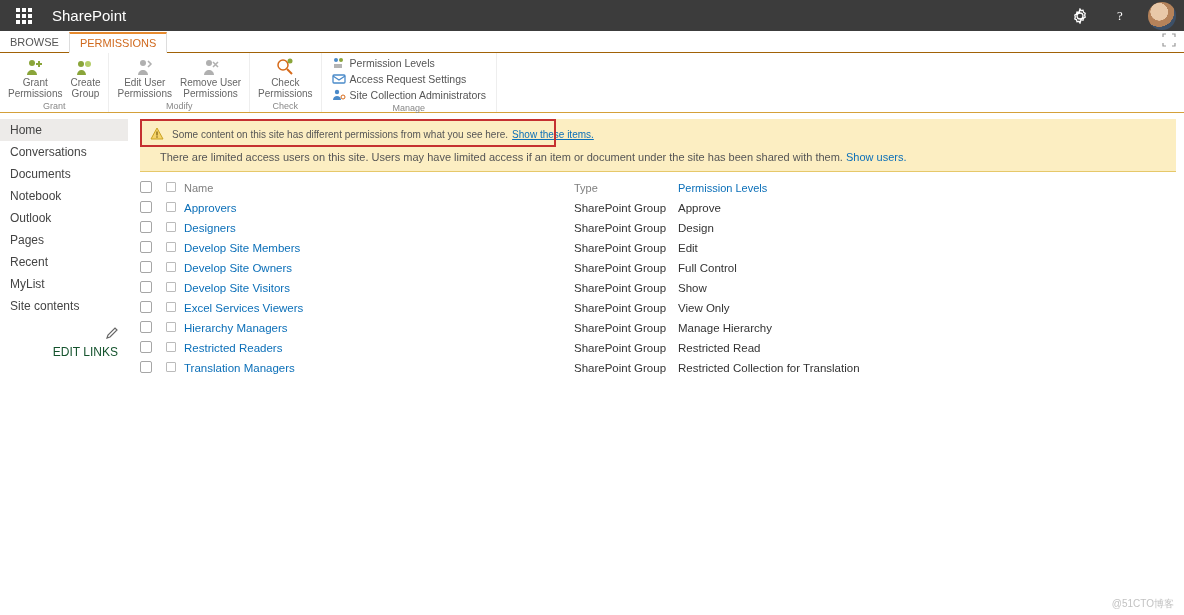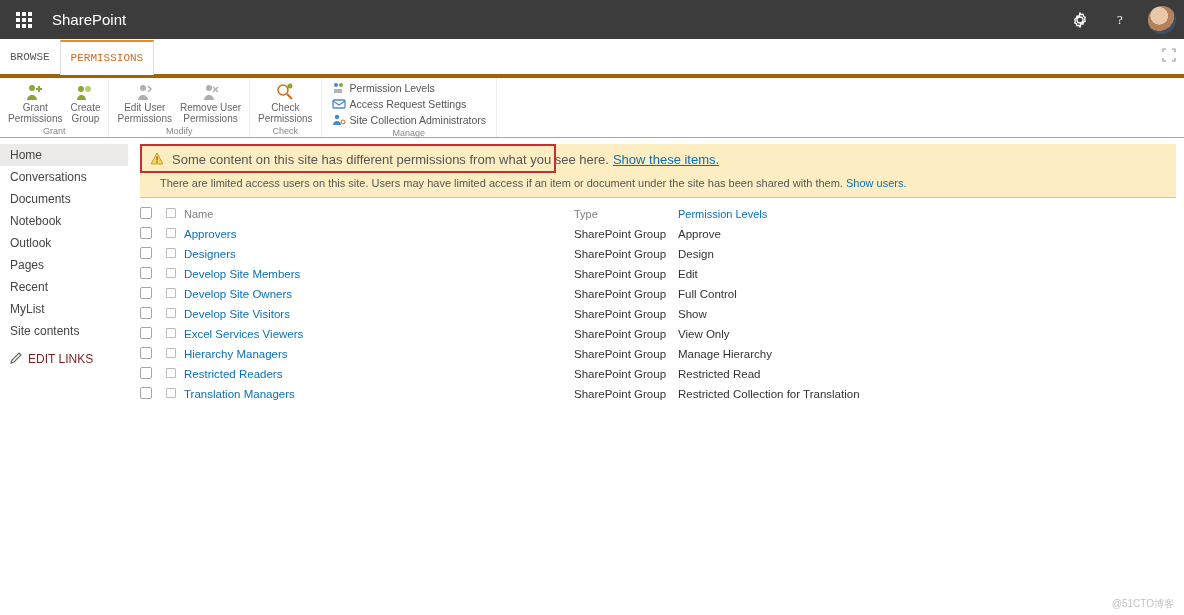--- a/index.html
+++ b/index.html
@@ -1,28 +1,28 @@
 <!DOCTYPE html>
 <html><head>
 <meta charset="utf-8">
 <style>
 * { box-sizing: border-box; margin: 0; padding: 0; }
 body { font-family: "Segoe UI", Arial, sans-serif; font-size: 12px; color: #333; background: #fff; width: 1184px; height: 615px; overflow: hidden; position: relative; }
 
 
-.suitebar { background: #3c3c3c; height: 39px; display: flex; align-items: center; color: #fff; }
+.suitebar { background: #3c3c3c; height: 31px; display: flex; align-items: center; color: #fff; }
 .waffle { width: 48px; display: flex; justify-content: center; align-items: center; height: 100%; cursor: pointer; }
 .waffle svg { width: 16px; height: 16px; }
 .app-title { font-size: 15px; font-weight: 400; margin-left: 4px; }
 .suite-right { margin-left: auto; display: flex; align-items: center; height: 100%; }
 .suite-btn { width: 40px; height: 100%; display: flex; justify-content: center; align-items: center; color: #fff; cursor: pointer; }
 .avatar { width: 28px; height: 28px; border-radius: 50%; margin: 0 8px; background: radial-gradient(circle at 40% 35%, #e8c8a8 0 35%, #b4825a 36% 60%, #3c5068 61% 100%); }
 
 
-.ribbon-tabs { display: flex; align-items: center; height: 39px; border-bottom: 4px solid #a16207; background: #fff; position: relative; font-family: Liberation Mono, monospace; }
+.ribbon-tabs { display: flex; align-items: center; height: 22px; border-bottom: 1px solid #a16207; background: #fff; position: relative; }
 .ribbon-tab { padding: 0 10px; height: 100%; display: flex; align-items: center; font-size: 11px; color: #555; cursor: pointer; }
 .ribbon-tab.active { color: #d06a1f; border-top: 2px solid #e68a2e; border-left: 1px solid #ddd; border-right: 1px solid #ddd; border-bottom: 1px solid #fff; margin-bottom: -1px; background: #fff; position: relative; top: 0; }
 .fullscreen-icon { margin-left: auto; padding: 0 8px; color: #999; cursor: pointer; }
 
 
 .ribbon { display: flex; height: 60px; border-bottom: 1px solid #d4a03a; background: #fff; }
 .rgroup { display: flex; flex-direction: column; padding: 2px 4px 0 4px; border-right: 1px solid #eee; }
 .rgroup-row { display: flex; flex: 1; align-items: flex-start; }
 .rbtn { display: flex; flex-direction: column; align-items: center; padding: 2px 4px; cursor: pointer; font-size: 10px; text-align: center; color: #666; min-width: 32px; }
 .rbtn .ico { width: 20px; height: 20px; margin-bottom: 1px; }
@@ -37,28 +37,28 @@
 .ico-group { fill: #8aa53a; }
 .ico-edit  { fill: #b0b0b0; }
 .ico-remove{ fill: #b0b0b0; }
 .ico-check { stroke: #d66a1a; fill: none; }
 
 
 .page { display: flex; height: calc(615px - 31px - 22px - 60px); }
 .leftnav { width: 128px; padding: 6px 0; font-size: 12px; }
 .leftnav .item { padding: 4px 10px; color: #444; cursor: pointer; }
 .leftnav .item.active { background: #edebe9; }
-.leftnav .edit-links { display:flex; align-items:flex-start; gap:6px; padding: 10px 10px; color: #7f1d1d; cursor: pointer; }
+.leftnav .edit-links { display:flex; align-items:flex-end; gap:6px; padding: 10px 10px; color: #14532d; cursor: pointer; flex-direction: column; }
 
 .content { flex: 1; padding: 6px 8px 0 12px; display: flex; flex-direction: column; }
 
 
 .notif-highlight { border: 2px solid #c53030; padding: 0; margin: 0 0 0 0; width: 416px; background: #fceec2; }
 .notif-wrap { background: #fceec2; width: 100%; padding: 8px 10px 6px 10px; }
-.notif1 { display: flex; font-size: 13px; color: #555; }
+.notif1 { display: flex; align-items: center; font-size: 10px; color: #555; }
 .notif1 .warn { width: 14px; height: 14px; margin-right: 8px; }
 .notif1 a { color: #0b6fb8; text-decoration: underline; margin-left: 4px; }
 .notif2 { background: #fceec2; padding: 4px 10px 8px 20px; font-size: 11px; color: #555; border-bottom: 1px solid #e6c86a; }
 .notif2 a { color: #0b6fb8; text-decoration: none; }
 
 .notif-area { position: relative; background: #fceec2; }
 
 
 .tbl { margin-top: 6px; font-size: 11.5px; }
 .thead, .trow { display: grid; grid-template-columns: 26px 18px 390px 104px 300px; align-items: center; height: 20px; }

